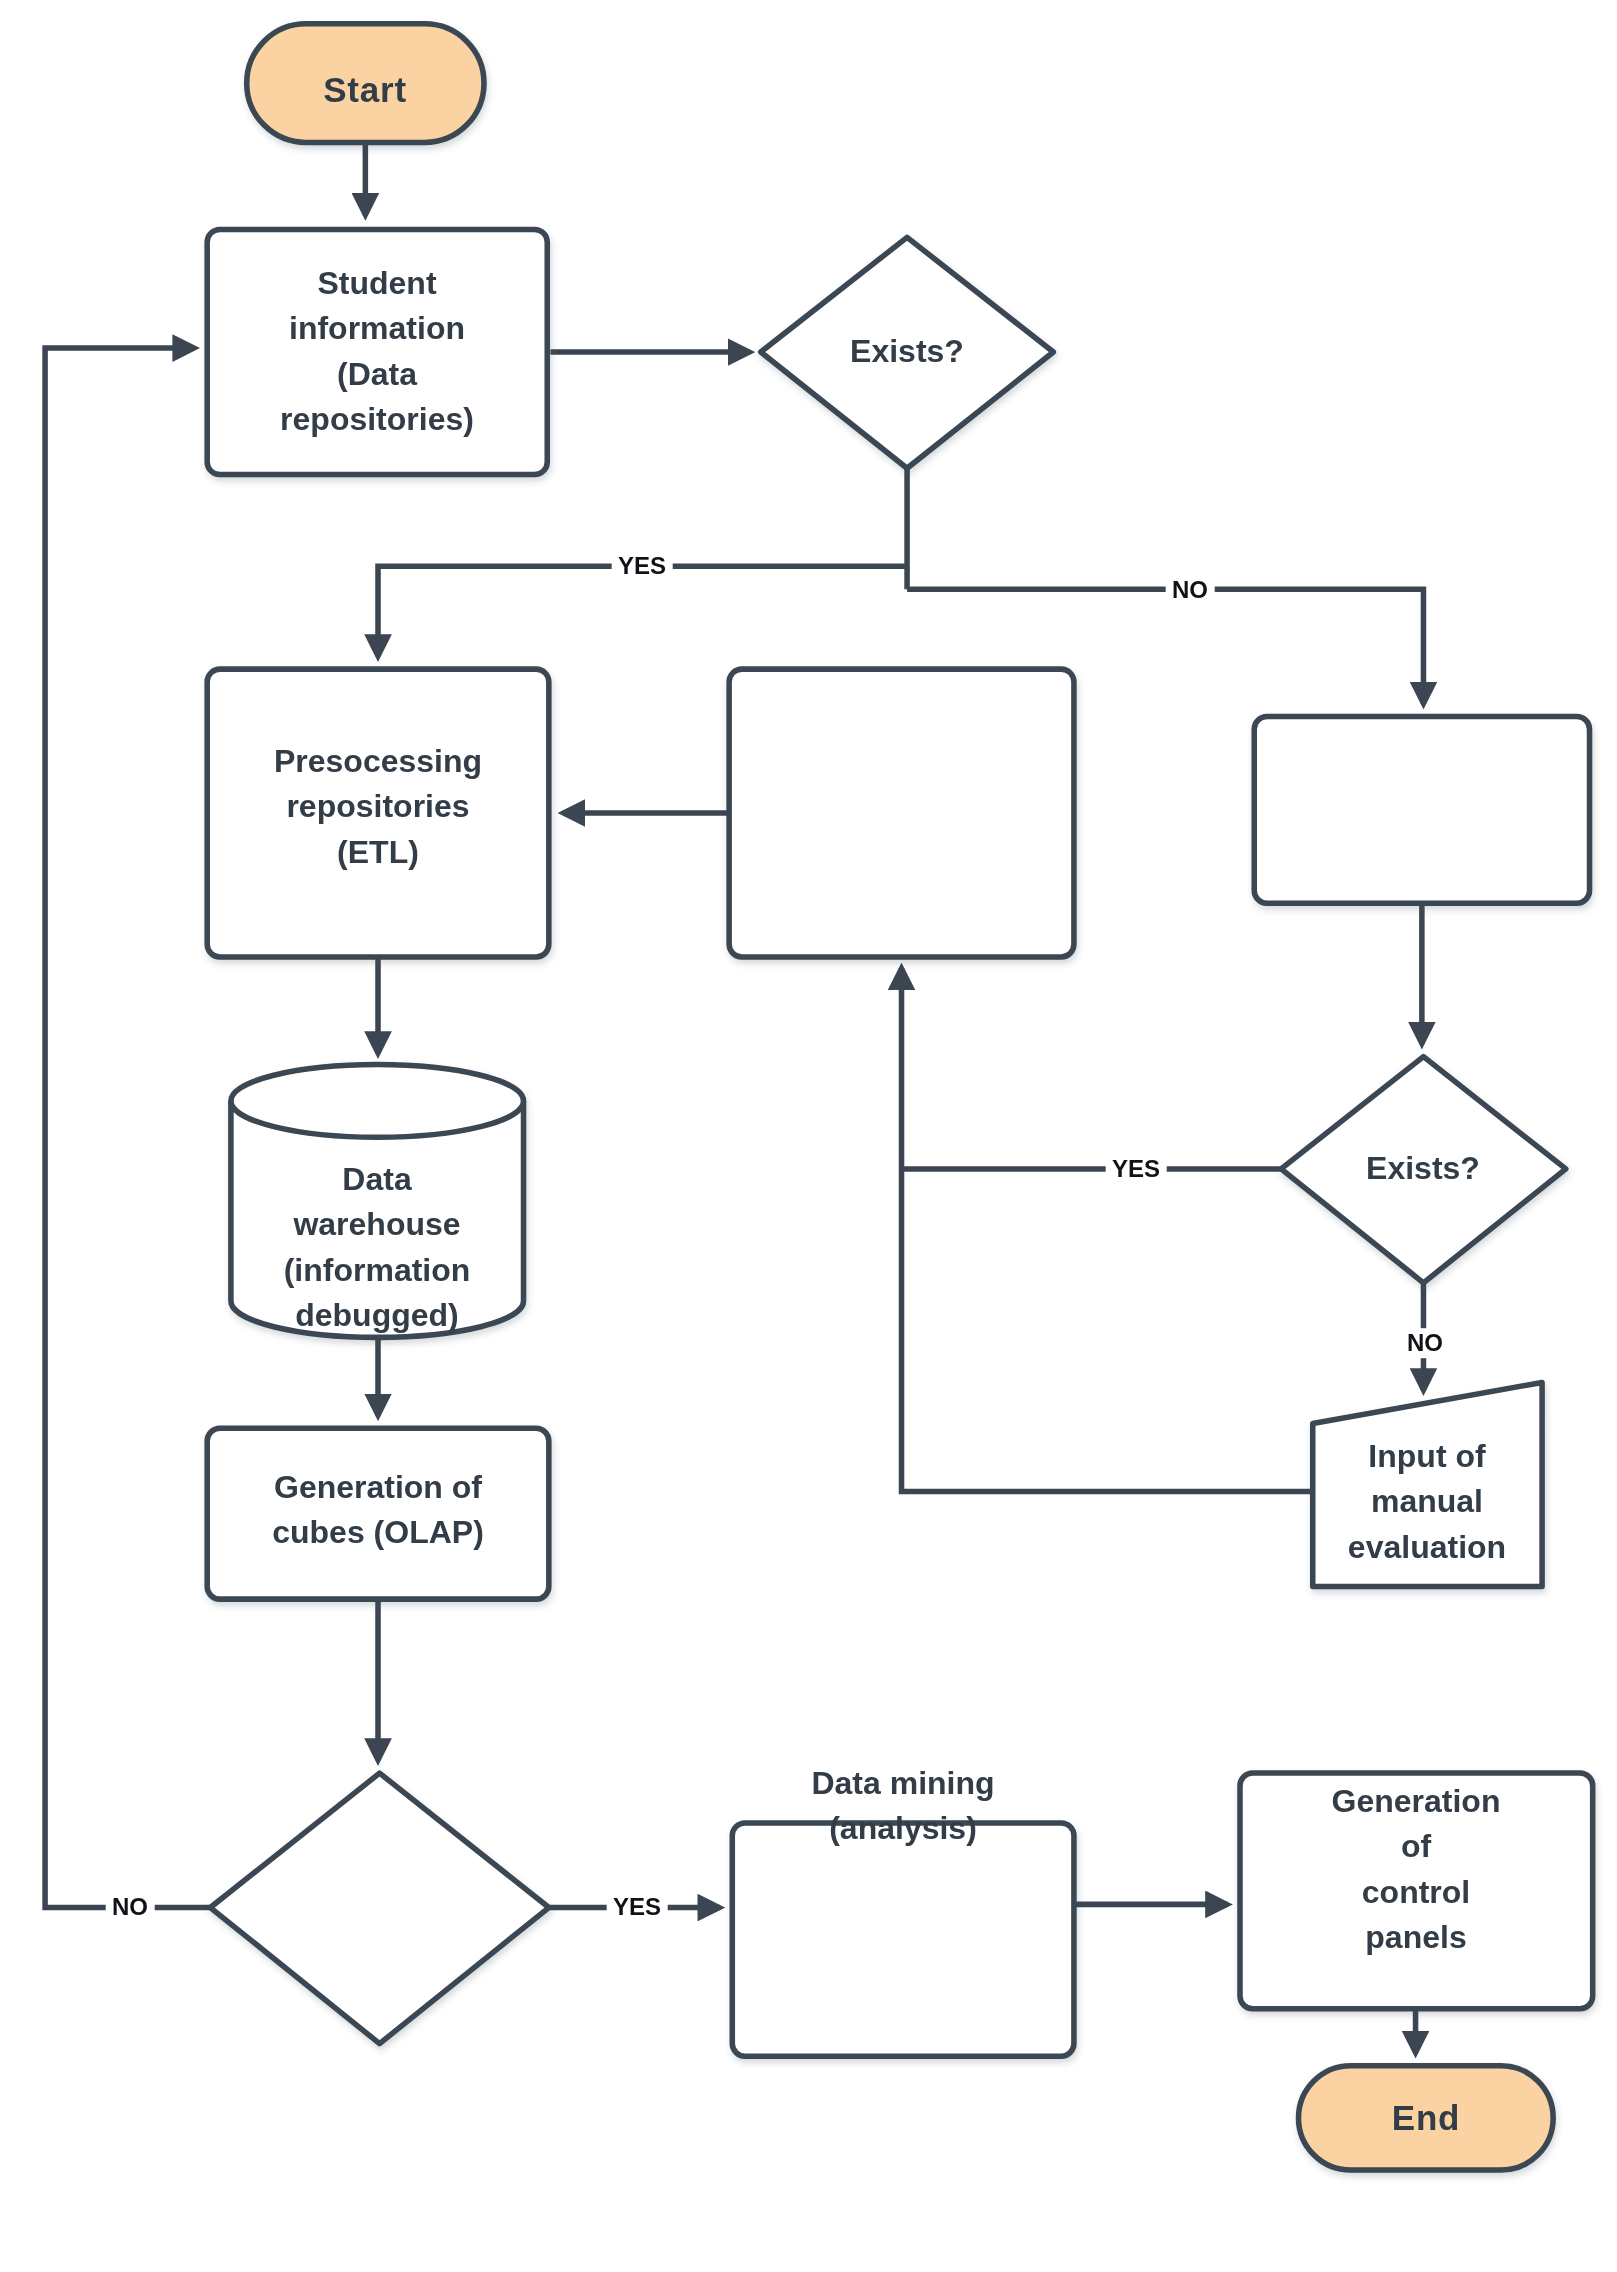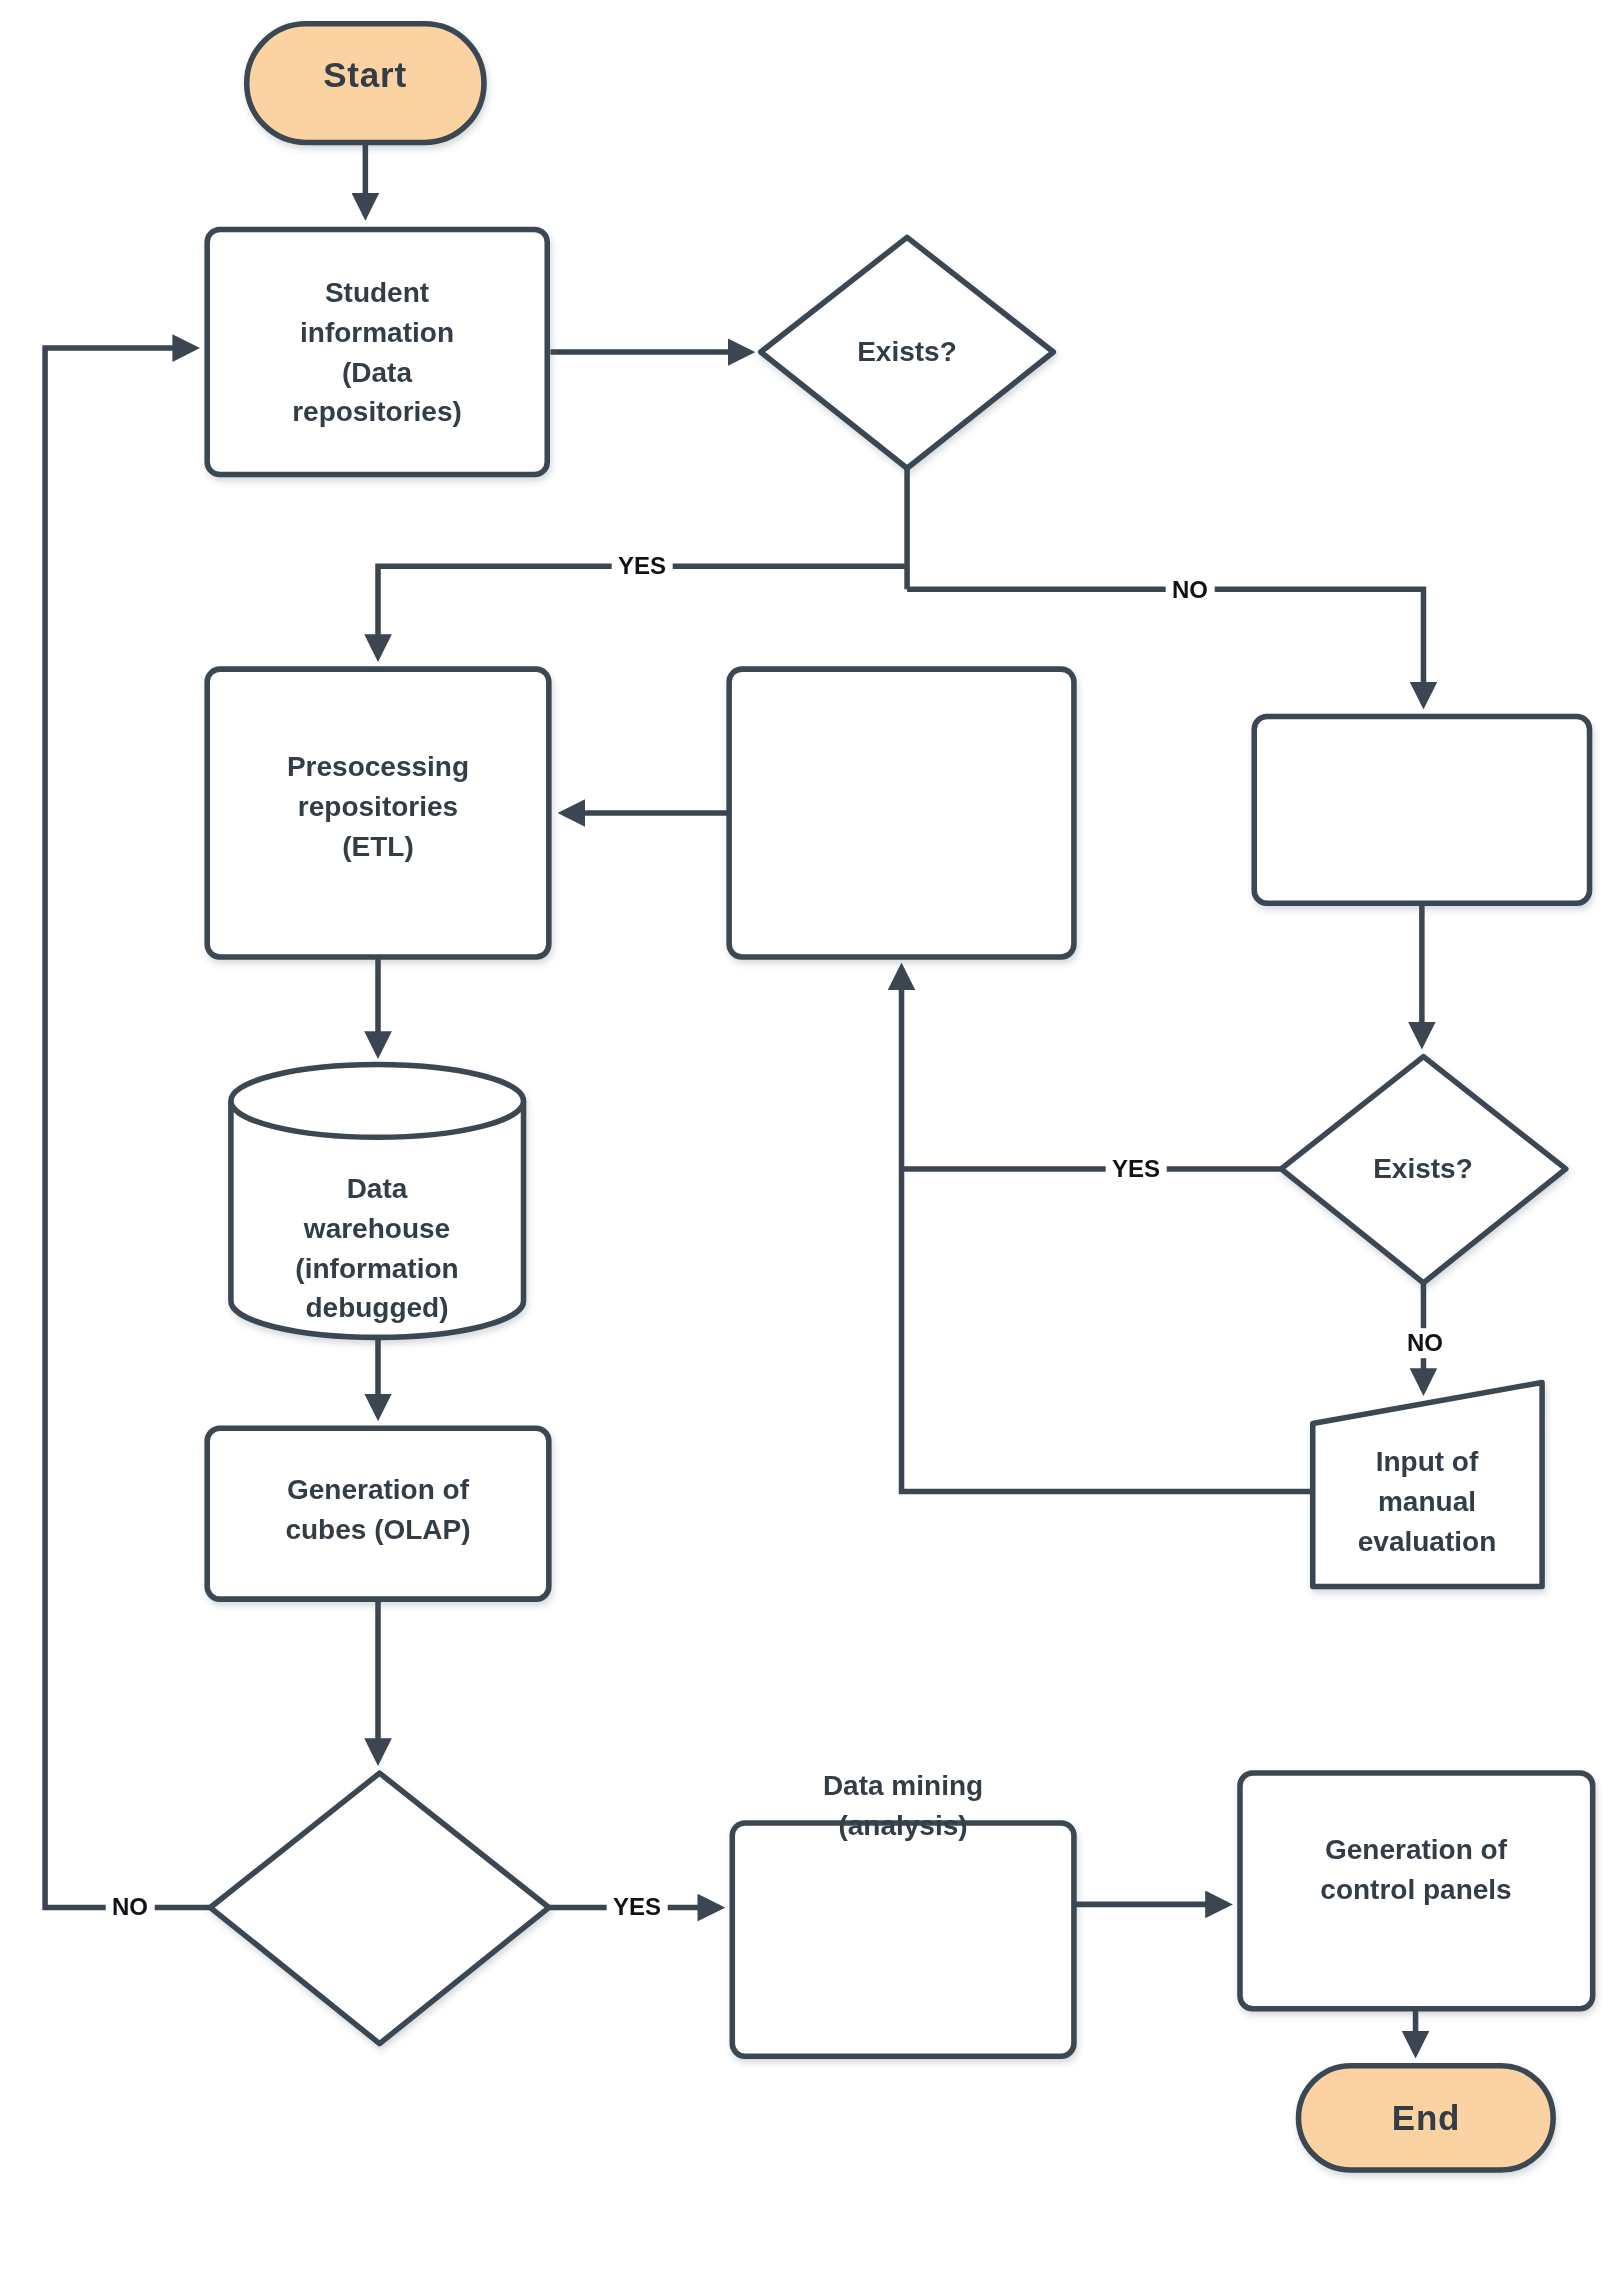--- a/index.html
+++ b/index.html
@@ -11,21 +11,21 @@
     overflow:hidden;
   }
   .canvas svg{position:absolute;left:0;top:0;}
   .shape{fill:var(--node-fill,#ffffff);stroke:var(--stroke,#3b4652);stroke-width:7;stroke-linejoin:round;}
   .terminal{fill:var(--terminal-fill,#fbd3a2);}
   .edge{fill:none;stroke:var(--stroke,#3b4652);stroke-width:7;}
   .arrowhead{fill:var(--stroke,#3b4652);}
   .node-label{
     position:absolute;transform:translate(-50%,-50%);
     text-align:center;white-space:pre-line;
-    font-weight:bold;font-size:28px;line-height:1.42;
+    font-weight:bold;font-size:32px;line-height:1.42;
     color:var(--text,#333d47);
   }
   .terminal-label{font-size:35px;letter-spacing:0.8px;}
   .edge-label{
     position:absolute;transform:translate(-50%,-50%);
     background:var(--bg,#ffffff);padding:0.8px 6.3px;
     font-weight:bold;font-size:24px;color:var(--label-text,#0f1317);
   }
 </style>
 </head>
@@ -75,21 +75,21 @@
       <rect class="shape" x="262" y="1806" width="432" height="216" rx="16"></rect>
       <polygon class="shape" points="1800,1336 1980,1478 1800,1622 1620,1478"></polygon>
       <polygon class="shape" points="1660,1800 1950,1748 1950,2006 1660,2006"></polygon>
       <polygon class="shape" points="480,2242 694,2412 480,2584 266,2412"></polygon>
       <rect class="shape" x="926" y="2305" width="432" height="295" rx="16"></rect>
       <rect class="shape" x="1568" y="2242" width="446" height="298" rx="16"></rect>
       <rect class="shape terminal" x="1642" y="2612" width="322" height="132" rx="66"></rect>
     </g>
   </svg>
 
-  <div class="node-label terminal-label" style="left:365px;top:75px">Start</div>
+  <div class="node-label terminal-label" style="left:365px;top:90px">Start</div>
   <div class="node-label" style="left:377px;top:352px">Student
 information
 (Data
 repositories)</div>
   <div class="node-label" style="left:907px;top:352px">Exists?</div>
   <div class="node-label" style="left:378px;top:807px">Presocessing
 repositories
 (ETL)</div>
   <div class="node-label" style="left:377px;top:1248px">Data
 warehouse

